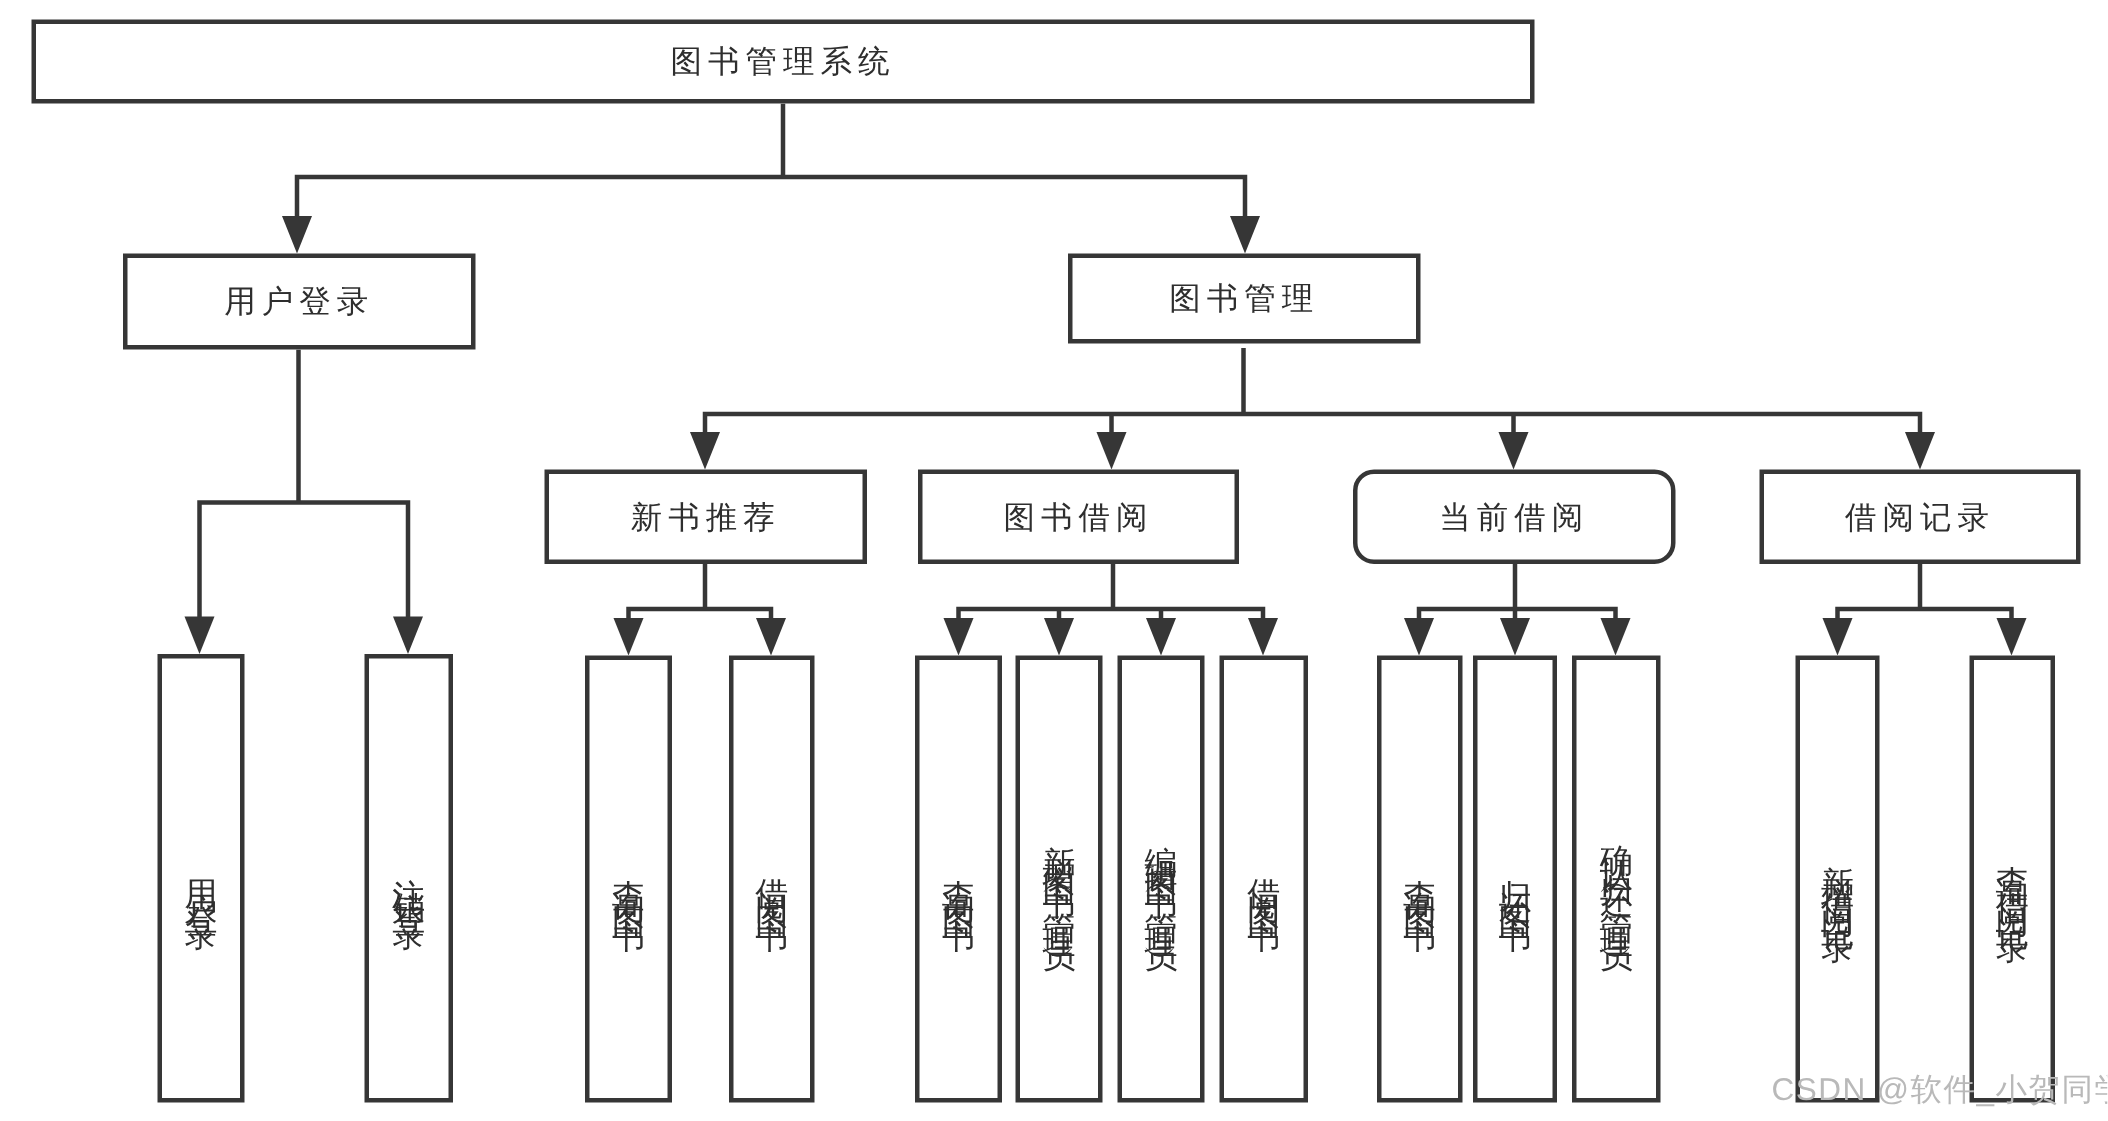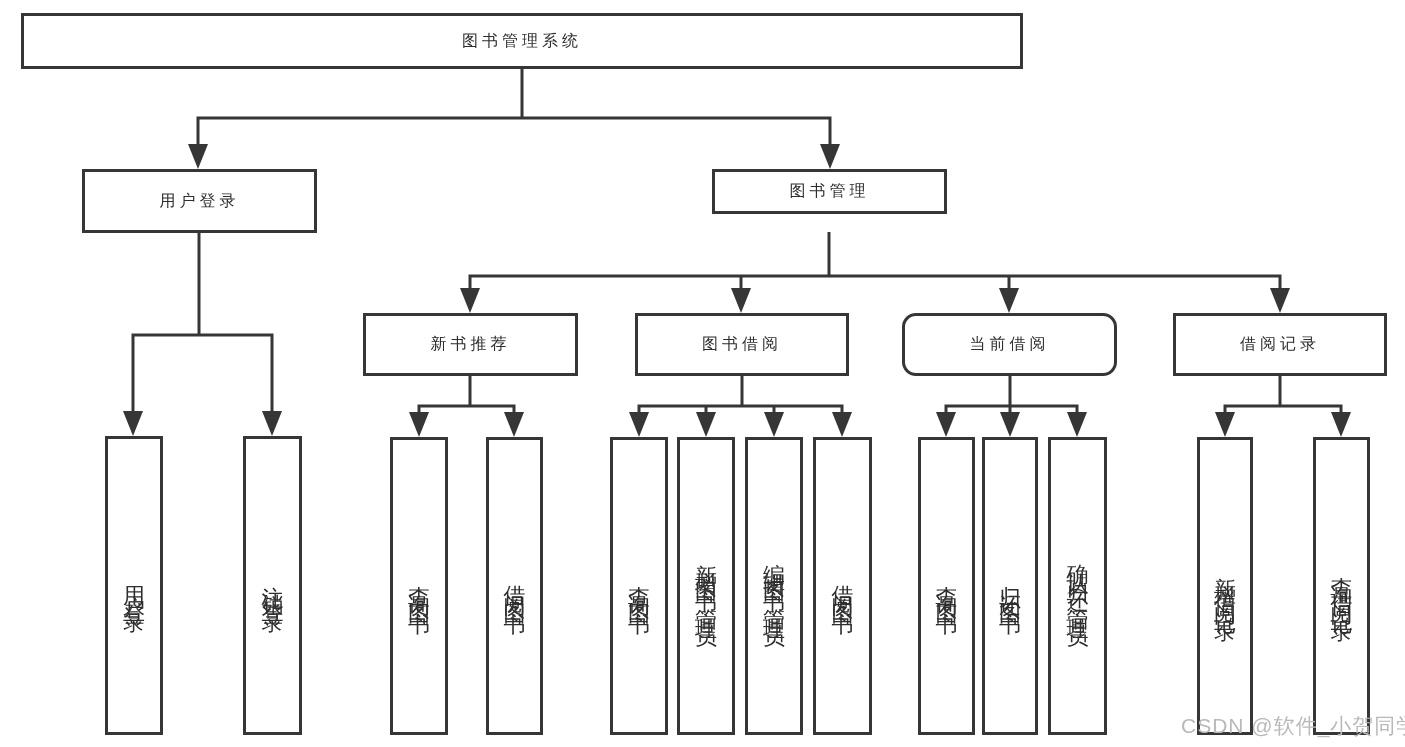--- a/index.html
+++ b/index.html
@@ -11,21 +11,21 @@
     overflow:hidden;
   }
   .wires { position:absolute; left:0; top:0; }
   .box {
     position:absolute;
     box-sizing:border-box;
     border:3px solid #363636;
     background:#ffffff;
     display:flex; align-items:center; justify-content:center;
     color:#2e2e2e;
-    font-size:16px;
+    font-size:21px;
     letter-spacing:4px;
     white-space:nowrap;
   }
   .leaf { font-size:22px; letter-spacing:0; }
   .leaf > span {
     writing-mode:vertical-rl;
     text-orientation:mixed;
     letter-spacing:9px;
     line-height:1.0;
   }
@@ -77,28 +77,28 @@
     </g>
   </svg>
 
   <div class="box" style="left:21px; top:13px; width:1002px; height:56px;">
     <span>图书管理系统</span>
   </div>
 
   <div class="box" style="left:82px; top:169px; width:235px; height:64px;">
     <span>用户登录</span>
   </div>
-  <div class="box" style="left:712px; top:169px; width:235px; height:45px;">
+  <div class="box" style="left:712px; top:169px; width:235px; height:60px;">
     <span>图书管理</span>
   </div>
 
   <div class="box" style="left:363px; top:313px; width:215px; height:63px;font-family:Liberation Serif, serif;">
     <span>新书推荐</span>
   </div>
-  <div class="box" style="left:635px; top:313px; width:214px; height:63px;">
+  <div class="box" style="left:612px; top:313px; width:214px; height:63px;">
     <span>图书借阅</span>
   </div>
   <div class="box" style="left:902px; top:313px; width:215px; height:63px;border-radius:14px;">
     <span>当前借阅</span>
   </div>
   <div class="box" style="left:1173px; top:313px; width:214px; height:63px;">
     <span>借阅记录</span>
   </div>
 
   <div class="box leaf" style="left:105px; top:436px; width:58px; height:299px;">

